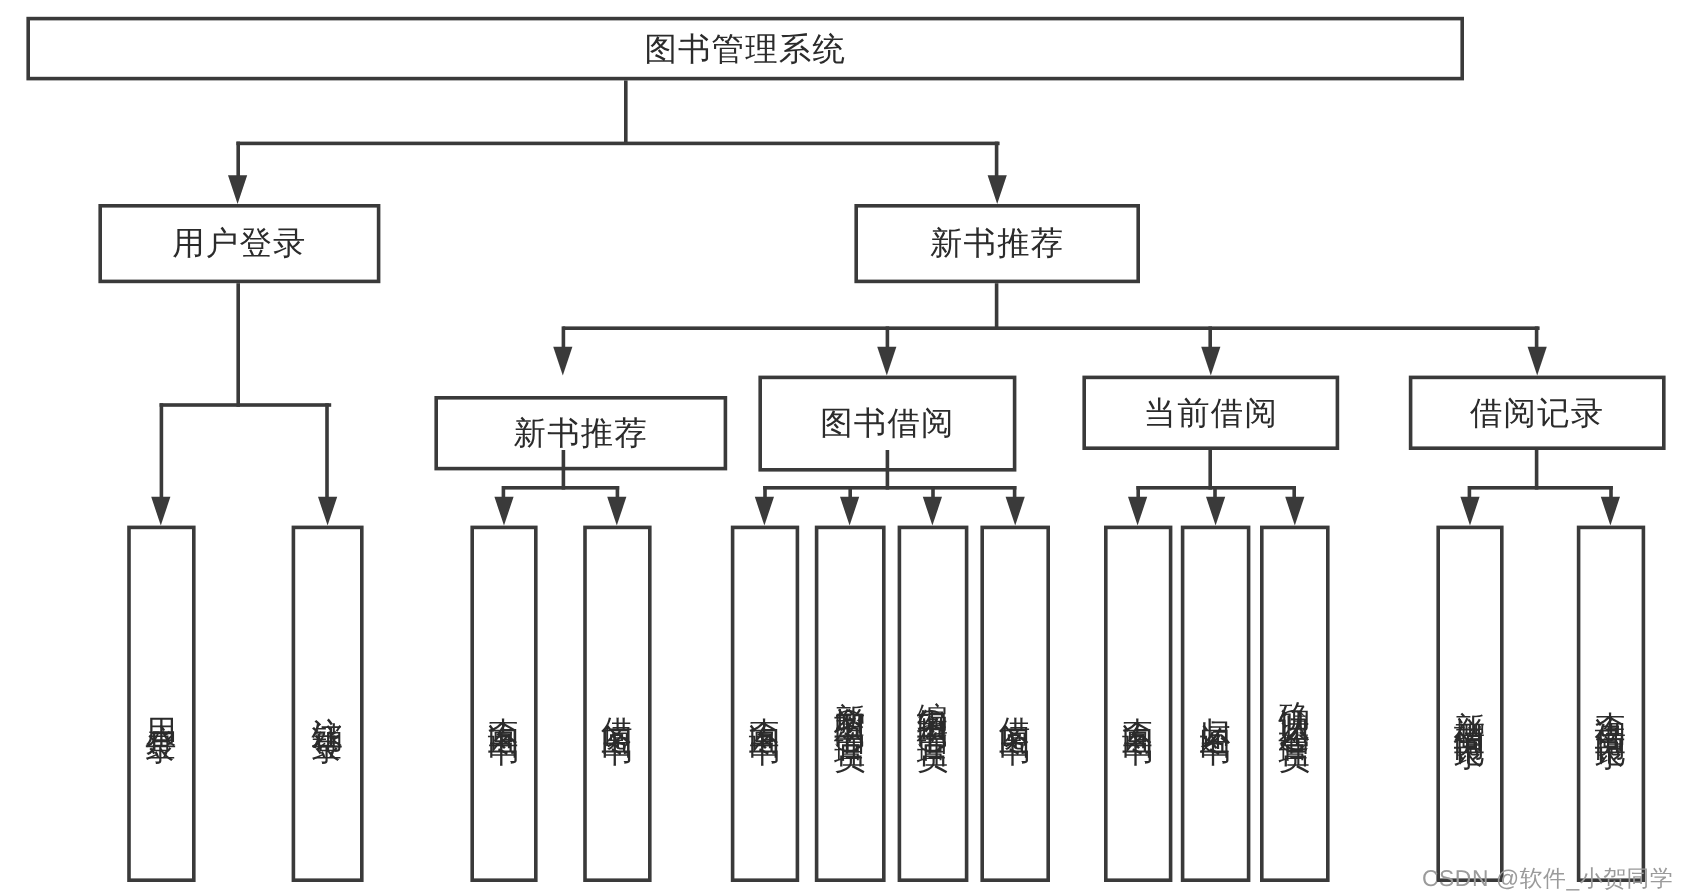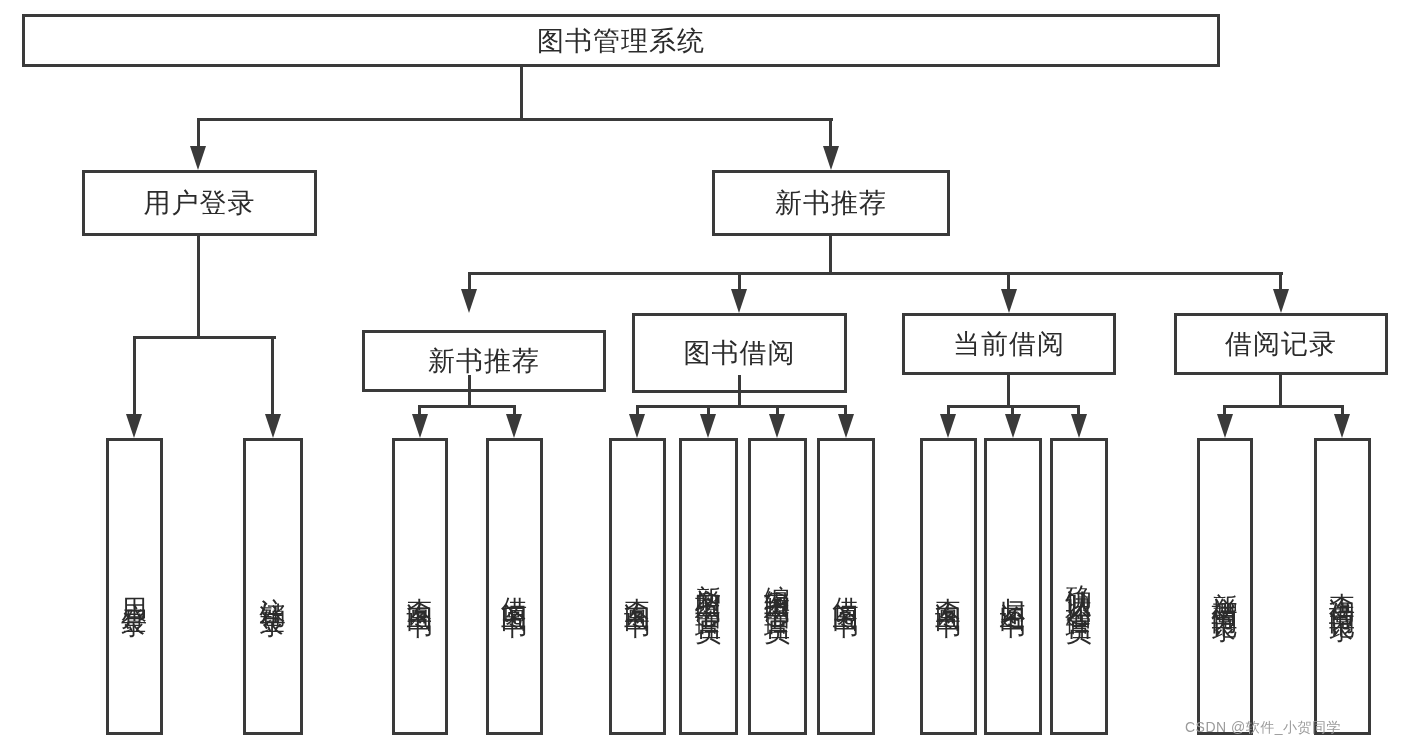--- a/index.html
+++ b/index.html
@@ -48,21 +48,21 @@
     width: 0;
     height: 0;
     border-left: 8px solid transparent;
     border-right: 8px solid transparent;
     border-top: 24px solid #3a3a3a;
   }
   .watermark {
     position: absolute;
     top: 719px;
     left: 1185px;
-    font-size: 14px;
+    font-size: 19px;
     color: #9b9b9b;
     letter-spacing: 0.5px;
     white-space: nowrap;
     z-index: 5;
   }
 </style>
 </head>
 <body>
 
 <div id="stage">

